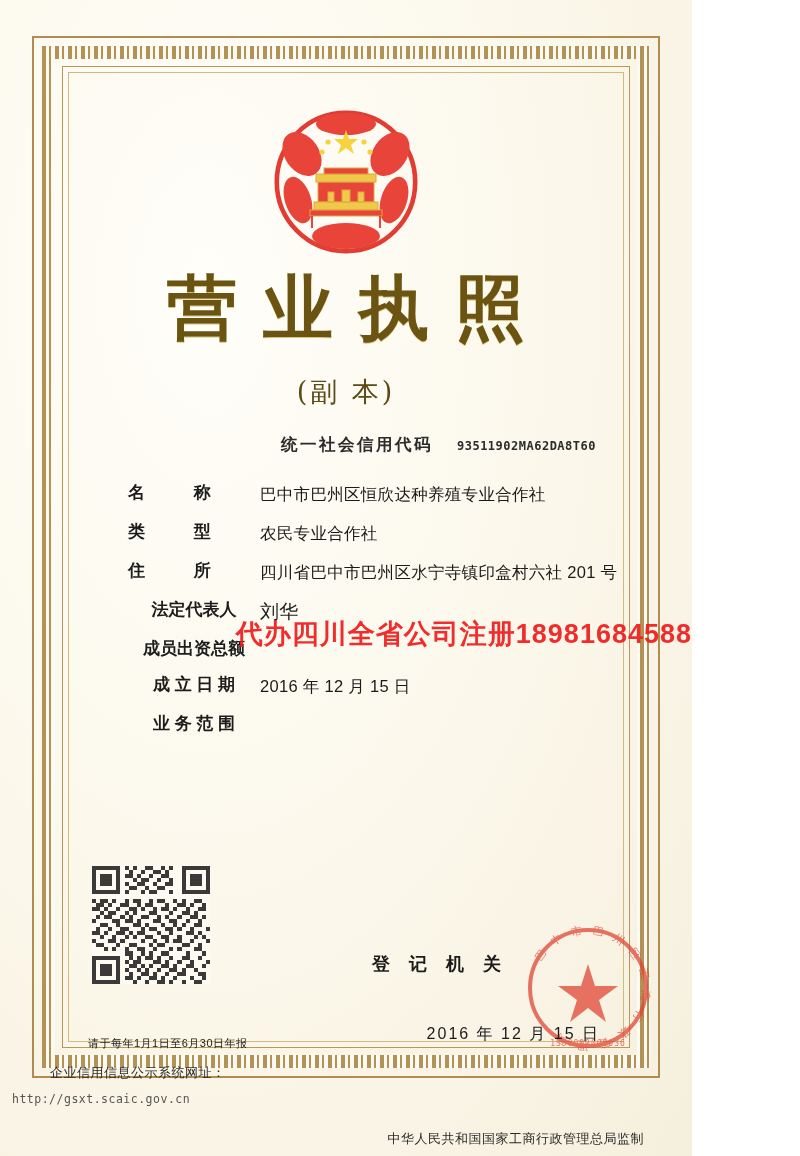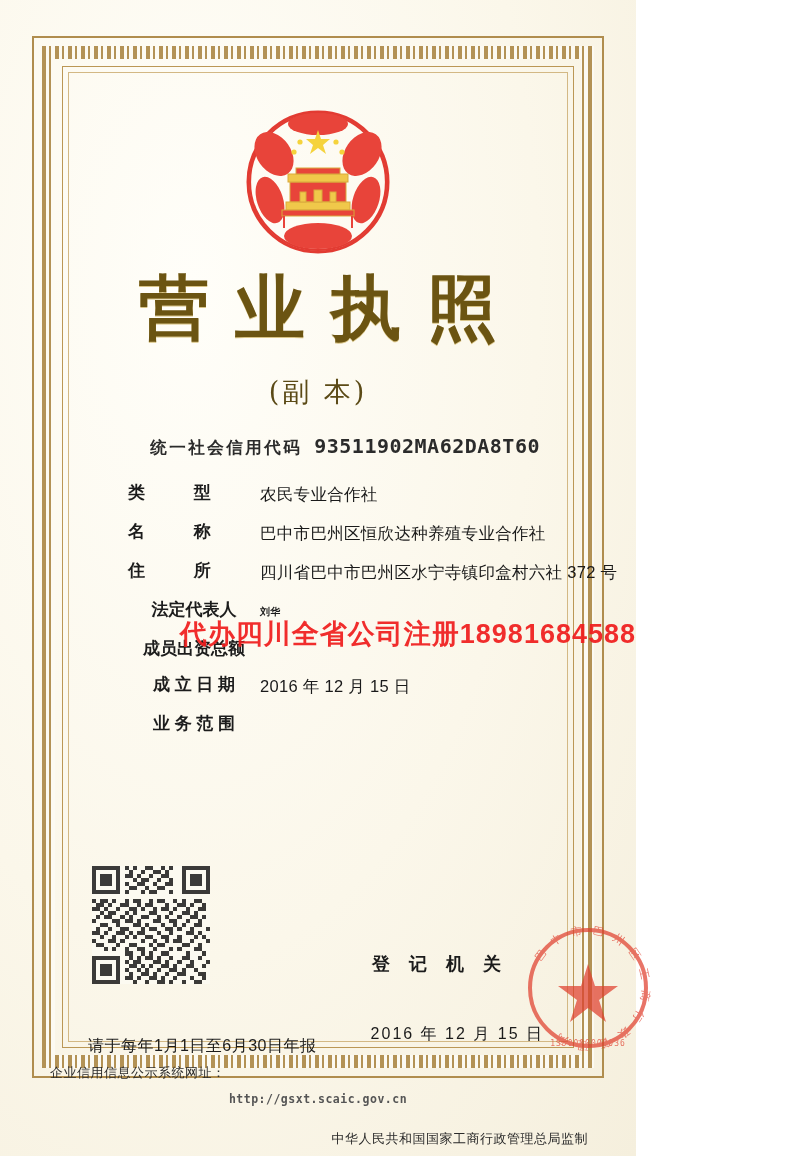--- a/index.html
+++ b/index.html
@@ -9,21 +9,21 @@
   }
   body {
     width: 800px;
     height: 1156px;
     font-family: "Liberation Sans", sans-serif;
     overflow: hidden;
   }
 
   .page {
     position: relative;
-    width: 636px;
+    width: 692px;
     height: 1156px;
     background: #fdfbf3;
     background-image:
       radial-gradient(ellipse at 30% 25%, #fffef9 0%, #fbf7ea 55%, #f5efdd 100%);
   }
 
   
   .frame-outer {
     position: absolute;
     left: 32px; top: 36px; right: 32px; bottom: 78px;
@@ -96,22 +96,22 @@
     font-size: 16.5px;
     color: #2b2b2b;
     font-weight: bold;
     letter-spacing: 2.5px;
     white-space: nowrap;
   }
   .credit-line .code {
     font-family: "DejaVu Sans Mono", monospace;
     font-weight: bold;
     letter-spacing: .5px;
-    margin-left: 12px;
-    font-size: 20px;
+    margin-left: 24px;
+    font-size: 12px;
   }
 
   
   .fields {
     position: absolute;
     left: 128px;
     top: 482px;
     width: 572px;
   }
   .row {
@@ -130,21 +130,21 @@
   }
   .label.sp4 { letter-spacing: 22px; }
   .label.sp0 { letter-spacing: 0px; text-align: center; }
   .row .value {
     flex: 1;
     font-size: 16.5px;
     color: #1a1a1a;
     line-height: 25px;
     letter-spacing: .3px;
   }
-  .value.small { font-size: 10px; font-weight: bold; }
+  .value.small { font-size: 19px; }
   .value.scope {
     font-size: 15.5px;
     line-height: 25px;
     text-align: justify;
   }
 
   
   .watermark {
     position: absolute;
     top: 616px;
@@ -196,35 +196,34 @@
     width: 152px;
     height: 152px;
     opacity: .72;
   }
 
   
   .annual-note {
     position: absolute;
     left: 88px;
     top: 1036px;
-    font-size: 16px;
+    font-size: 11px;
     color: #1b1b1b;
     letter-spacing: .5px;
     white-space: nowrap;
   }
   .url-note {
     position: absolute;
-    left: 0; right: 0;
+    left: 12px; right: 0;
     top: 1092px;
-    text-align: center;
+    text-align: left;
     font-family: "DejaVu Sans Mono", monospace;
     font-size: 11.5px;
     color: #555;
     letter-spacing: .5px;
-    font-weight: bold;
   }
 
   
   .footer-left {
     position: absolute;
     left: 50px;
     top: 1064px;
     font-size: 13px;
     color: #2a2a2a;
     letter-spacing: .5px;
@@ -294,30 +293,30 @@
 
   <div class="title">营业执照</div>
   <div class="subtitle">(副  本)</div>
 
   <div class="credit-line">
     <span>统一社会信用代码</span><span class="code">93511902MA62DA8T60</span>
   </div>
 
   <div class="fields">
     <div class="row">
+      <div class="label sp4">名  称</div>
+      <div class="value">巴中市巴州区恒欣达种养殖专业合作社</div>
+    </div>
+    <div class="row">
       <div class="label sp4">类  型</div>
       <div class="value">农民专业合作社</div>
     </div>
     <div class="row">
-      <div class="label sp4">名  称</div>
-      <div class="value">巴中市巴州区恒欣达种养殖专业合作社</div>
-    </div>
-    <div class="row">
       <div class="label sp4">住  所</div>
-      <div class="value">四川省巴中市巴州区水宁寺镇印盒村六社 372 号</div>
+      <div class="value">四川省巴中市巴州区水宁寺镇印盒村六社 201 号</div>
     </div>
     <div class="row">
       <div class="label sp0">法定代表人</div>
       <div class="value small">刘华</div>
     </div>
     <div class="row">
       <div class="label sp0">成员出资总额</div>
     </div>
     <div class="row">
       <div class="label sp0">成 立 日 期</div>

